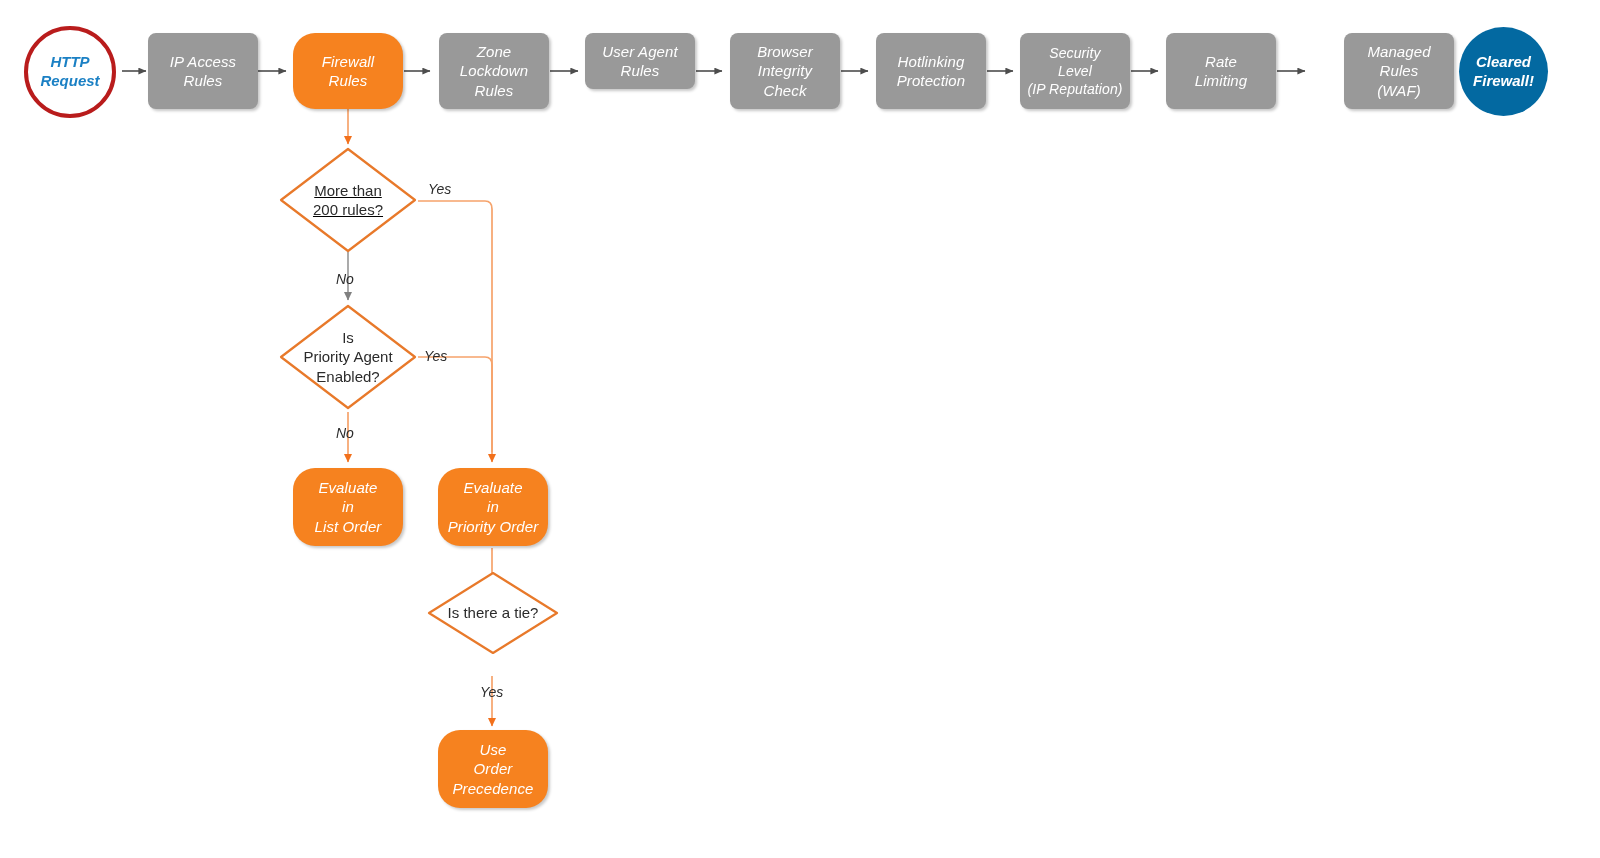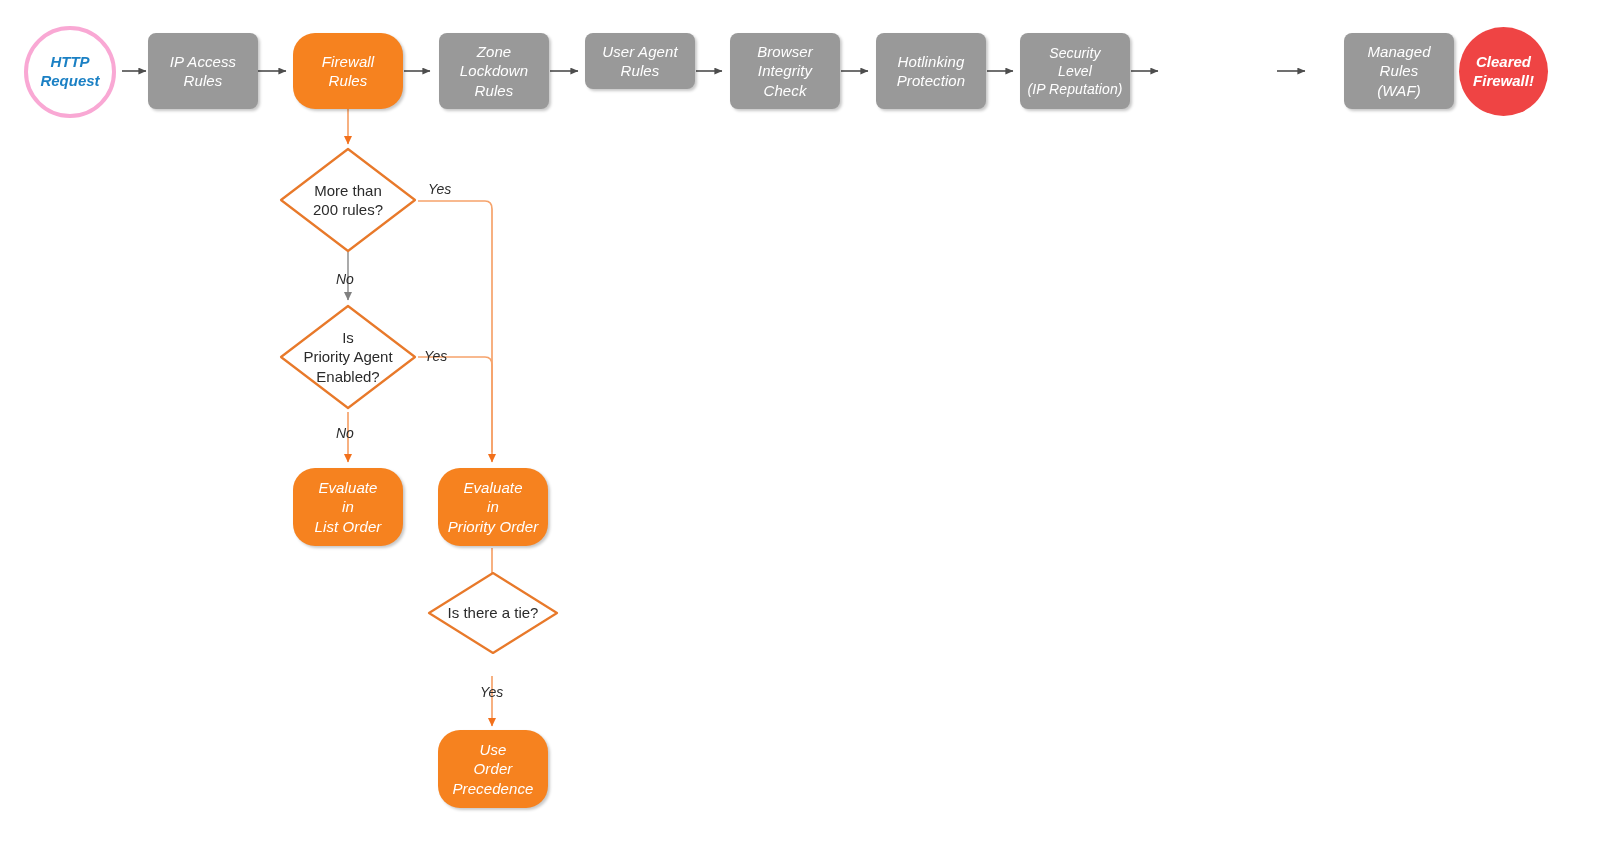--- a/index.html
+++ b/index.html
@@ -52,25 +52,25 @@
   
   .term {
     border-radius: 50%;
     font-style: italic;
     font-weight: bold;
     font-size: 15px;
     line-height: 1.25;
   }
   .term.start {
     background: #ffffff;
-    border: 4px solid #f9a8d4;
+    border: 4px solid #b91c1c;
     color: #1B80C4;
   }
   .term.end {
-    background: #ef4444;
+    background: #0369a1;
     color: #ffffff;
   }
   .term .lbl { white-space: pre-line; }
 
   
   .decision {
     background: transparent;
   }
   .decision .dia-svg {
     position: absolute;
@@ -178,33 +178,37 @@
     <span class="lbl">Hotlinking
 Protection</span>
   </div>
 
   <div class="node proc gray" style="left:1020px; top:33px; width:110px; height:76px; font-size:14px;">
     <span class="lbl">Security
 Level
 (IP Reputation)</span>
   </div>
 
+  <div class="node proc gray" style="left:1166px; top:33px; width:110px; height:76px;">
+    <span class="lbl">Rate
+Limiting</span>
+  </div>
 
   <div class="node proc gray" style="left:1312px; top:33px; width:110px; height:76px;margin-left:32px;">
     <span class="lbl">Managed
 Rules
 (WAF)</span>
   </div>
 
   <div class="node term end" style="left:1459px; top:27px; width:89px; height:89px;">
     <span class="lbl">Cleared
 Firewall!</span>
   </div>
 
-  <div class="node decision" style="left:278px; top:146px; width:140px; height:108px;">
+  <div class="node decision" style="left:278px; top:146px; width:140px; height:108px;text-decoration:underline;">
     <svg class="dia-svg" width="140" height="108" viewBox="0 0 140 108" xmlns="http://www.w3.org/2000/svg">
       <path d="M70,3 L137,54 L70,105 L3,54 Z" fill="#ffffff" stroke="#E8792A" stroke-width="2.2" stroke-linejoin="round"></path>
     </svg>
     <span class="lbl">More than
 200 rules?</span>
   </div>
 
   <div class="edge-label" style="left:428px; top:181px;">Yes</div>
   <div class="edge-label" style="left:336px; top:271px;">No</div>
 

